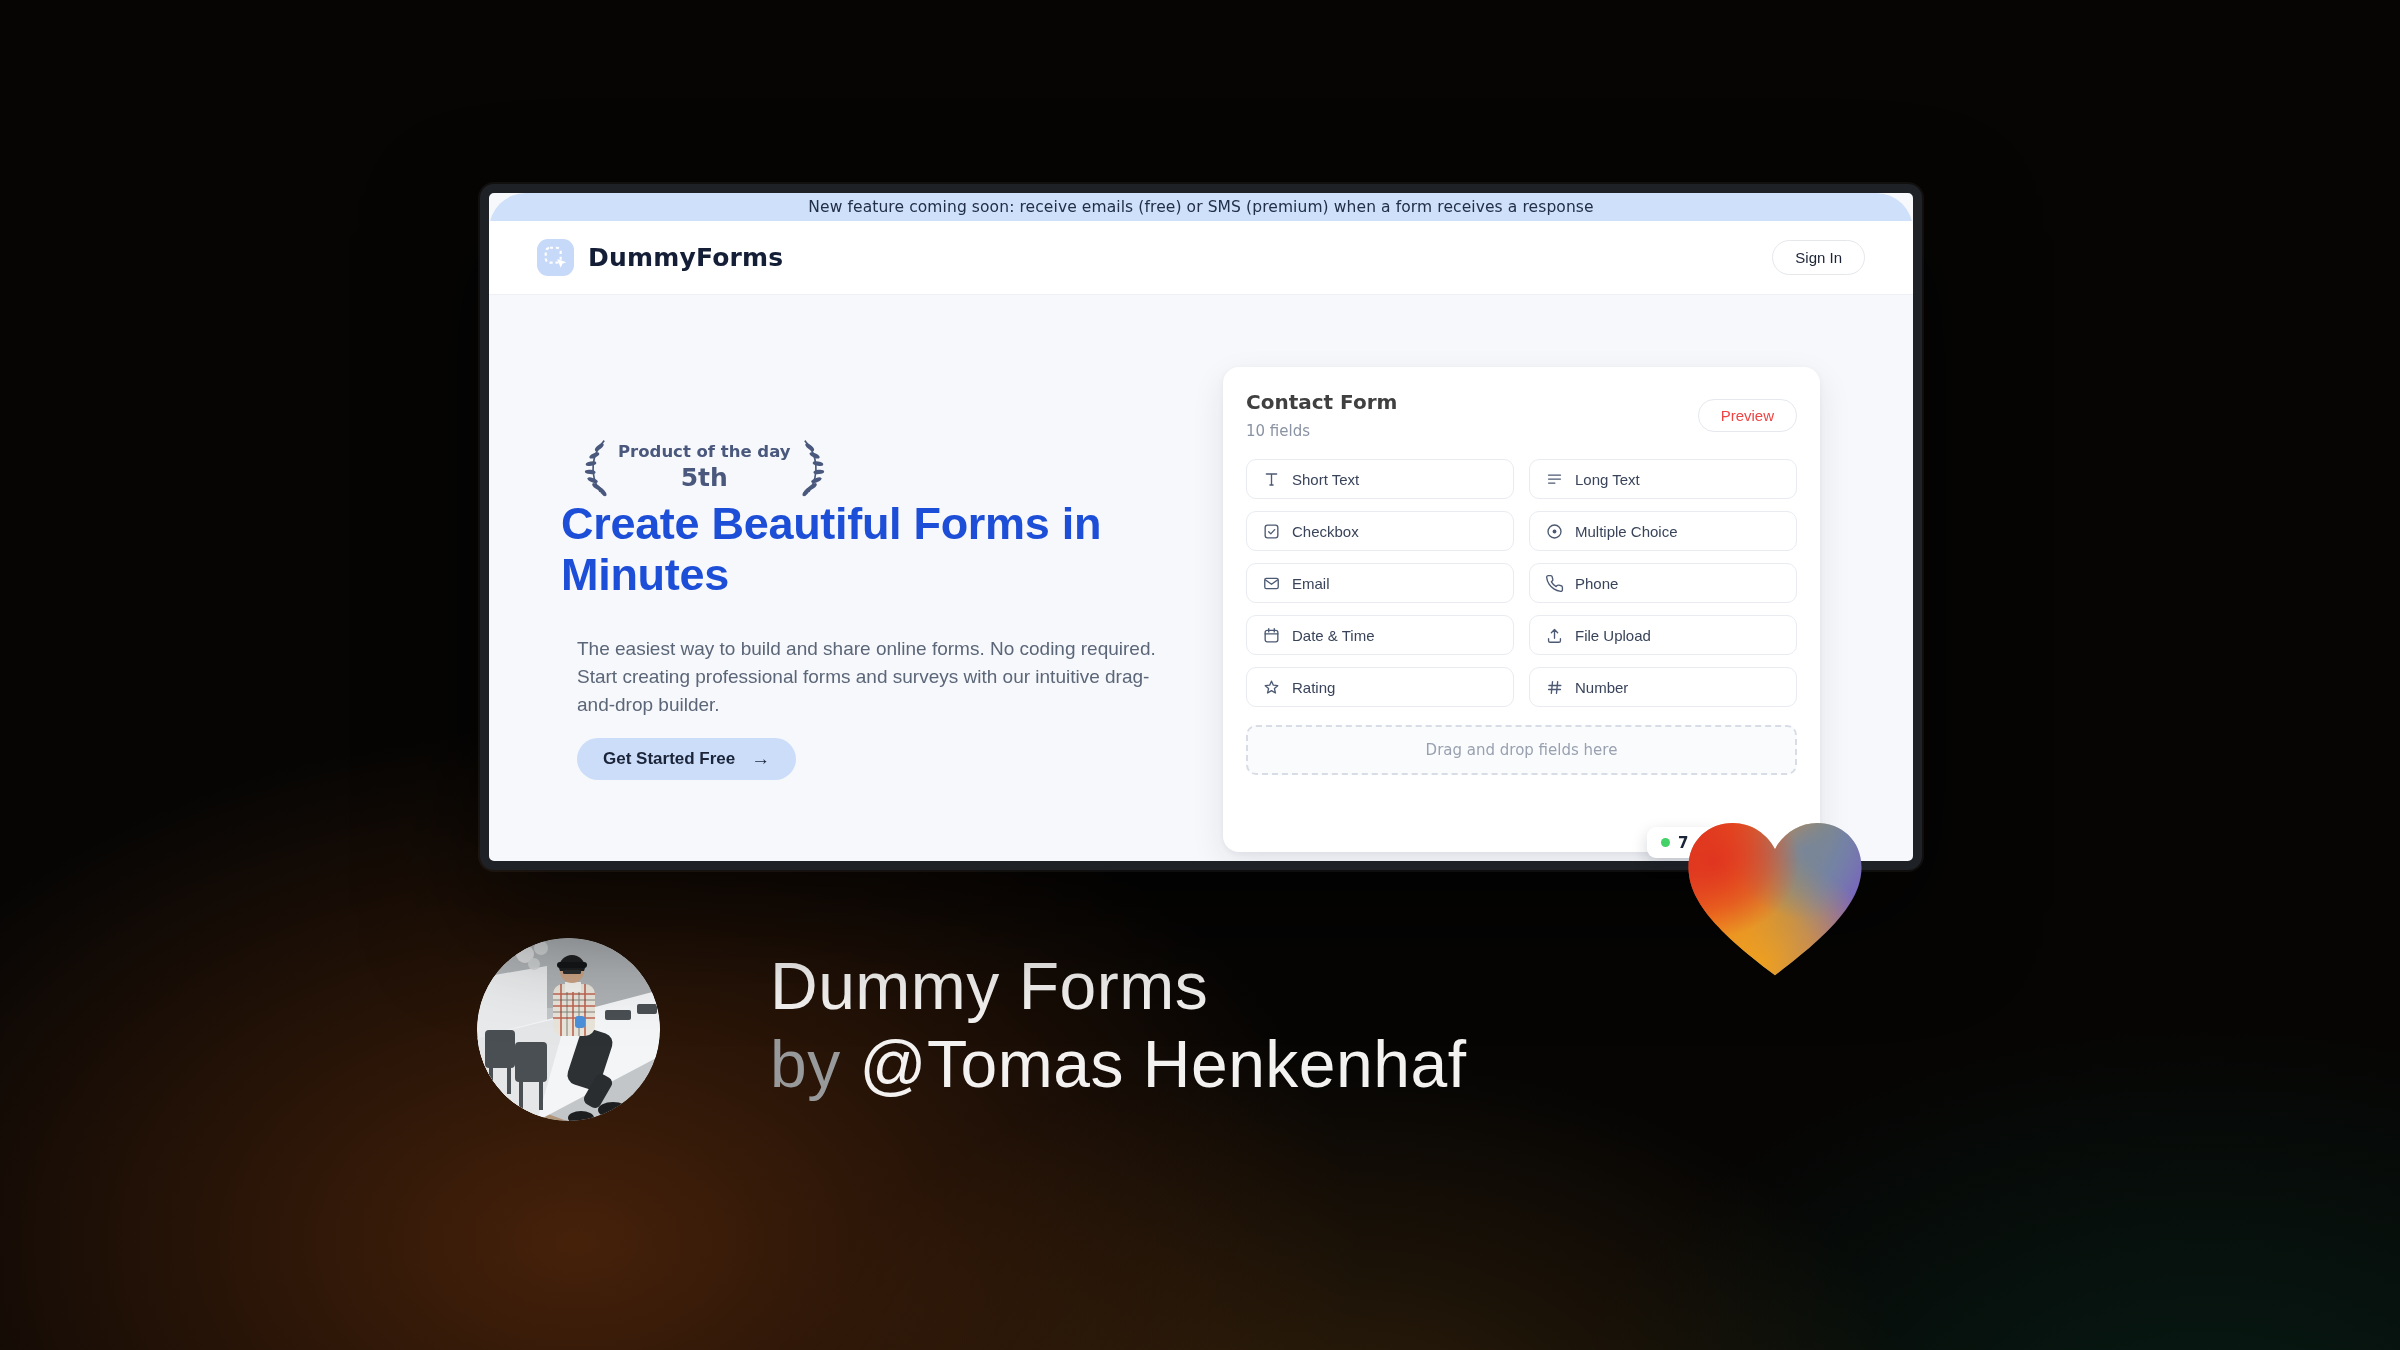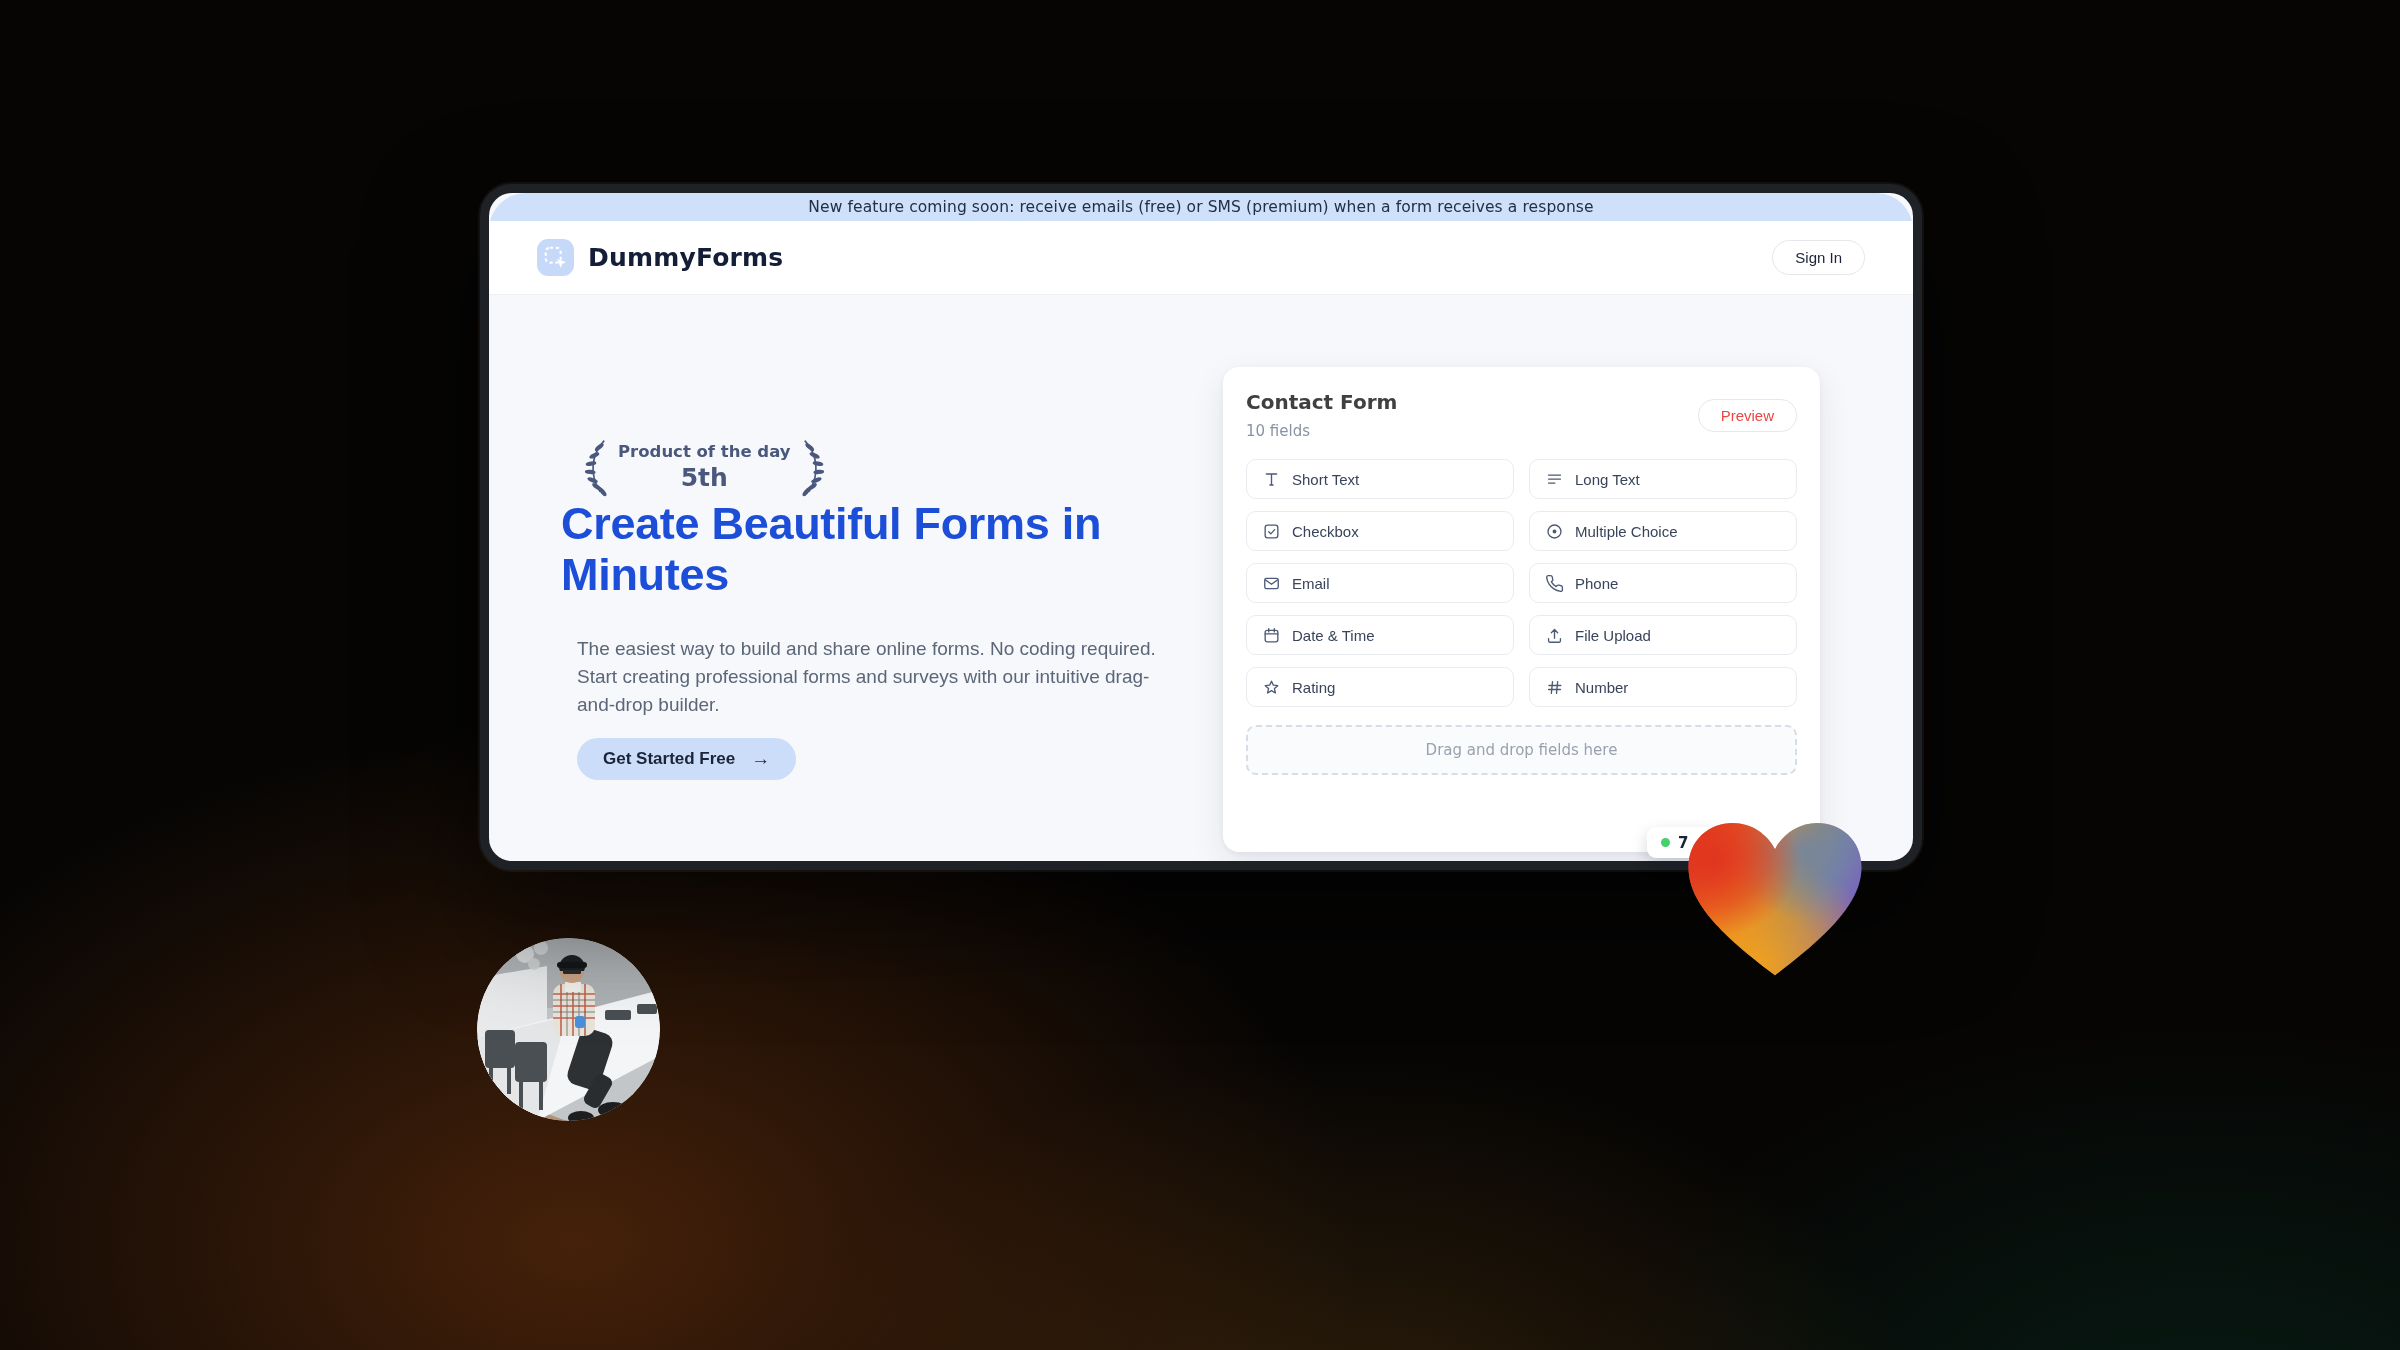--- a/index.html
+++ b/index.html
@@ -10,21 +10,21 @@
     background:
       radial-gradient(1150px 760px at 24% 92%, rgba(112,52,14,.60), rgba(112,52,14,0) 68%),
       radial-gradient(900px 620px at 56% 108%, rgba(96,62,18,.45), rgba(96,62,18,0) 65%),
       radial-gradient(1050px 700px at 92% 108%, rgba(10,66,48,.38), rgba(10,66,48,0) 62%),
       #060504;
   }
 
   
   .window {
     position:absolute; left:480px; top:184px; width:1442px; height:686px;
-    border-radius:32px; border:9px solid #1e2126; background:#f7f8fb;
+    border-radius:14px; border:9px solid #1e2126; background:#f7f8fb;
     box-shadow:0 0 0 2px rgba(255,255,255,.05), 0 45px 110px rgba(0,0,0,.6);
     z-index:10;
   }
   .window-inner { width:100%; height:100%; border-radius:37px; overflow:hidden; display:flex; flex-direction:column; }
 
   .banner {
     height:28px; flex:0 0 28px; background:#cfe0fa; color:#222f47;
     display:flex; align-items:center; justify-content:center;
     font-size:15.5px; letter-spacing:.1px;
   }
@@ -385,14 +385,20 @@
           <rect x="98" y="78" width="10" height="12" rx="3" fill="#4a90d9"></rect>
           <circle cx="95" cy="33" r="12" fill="#c9a284"></circle>
           <path d="M82 30 a13 13 0 0 1 26 0 l-1 3 -24 0 z" fill="#1d1f21"></path>
           <rect x="80" y="24" width="30" height="6" rx="3" fill="#141617"></rect>
           <rect x="86" y="32" width="18" height="4" rx="1.5" fill="#2a2c2e"></rect>
         </g>
       </g>
     </svg>
   </div>
 
+  <div class="caption">
+    <div>Dummy Forms</div>
+    <div>
+      <span class="by">by </span><span>@Tomas Henkenhaf</span>
+    </div>
+  </div>
 
 </div>
 
 </body></html>

